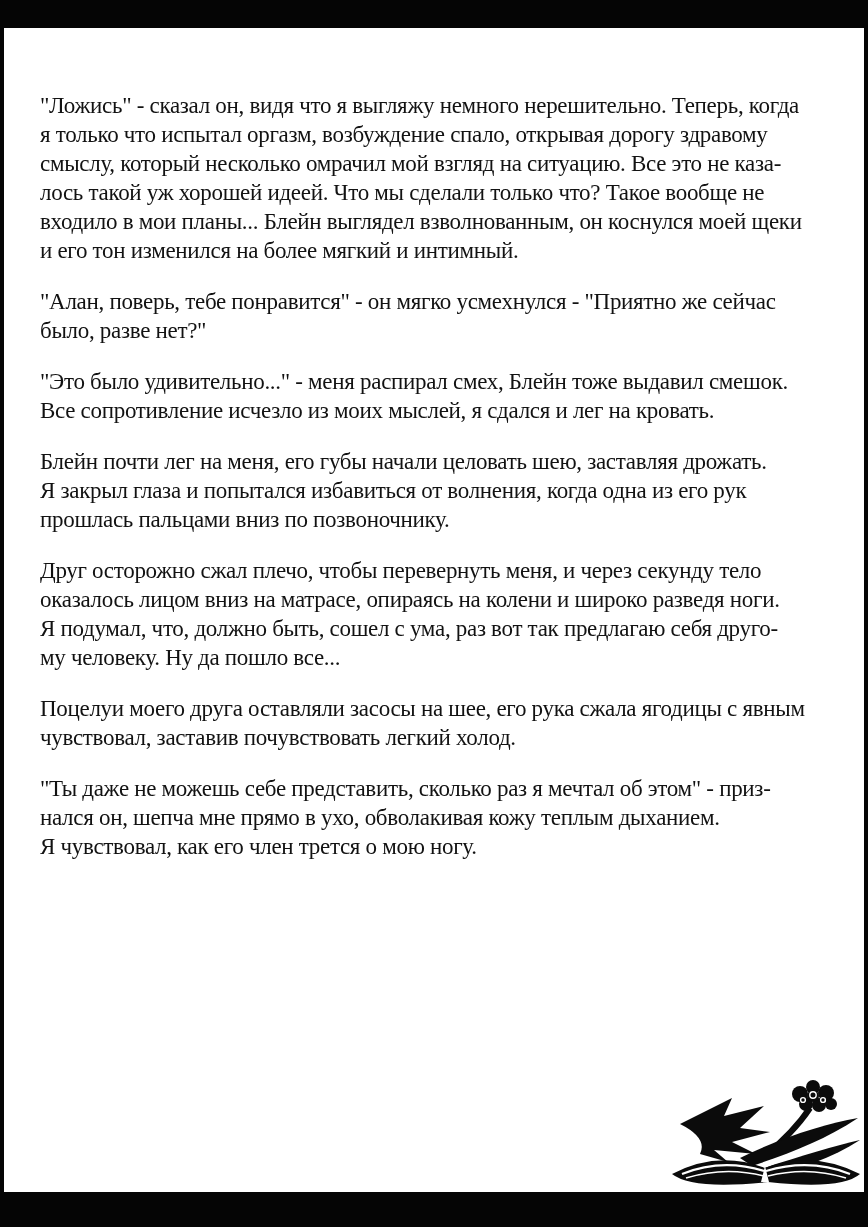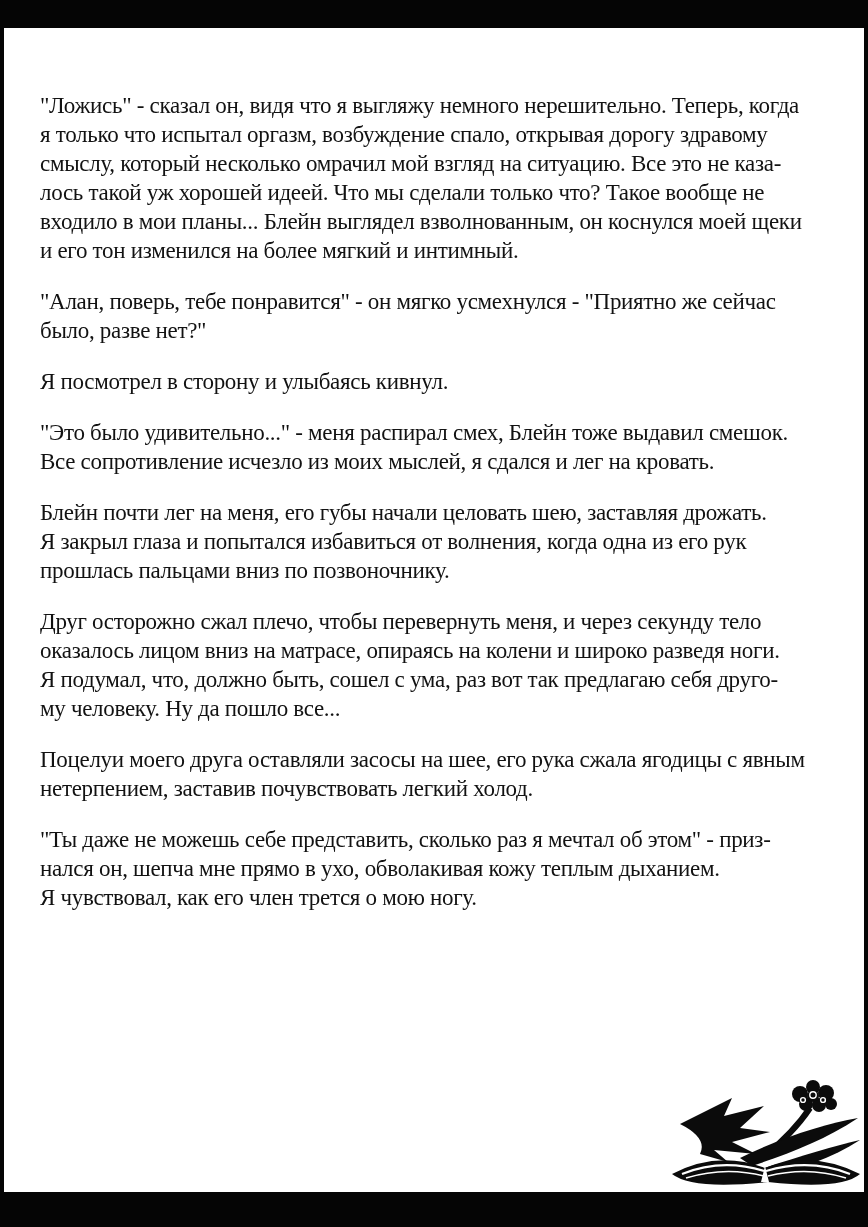--- a/index.html
+++ b/index.html
@@ -57,32 +57,31 @@
 
 <div class="text-content">
   <p class="paragraph">"Ложись" - сказал он, видя что я выгляжу немного нерешительно. Теперь, когда
 я только что испытал оргазм, возбуждение спало, открывая дорогу здравому
 смыслу, который несколько омрачил мой взгляд на ситуацию. Все это не каза-
 лось такой уж хорошей идеей. Что мы сделали только что? Такое вообще не
 входило в мои планы... Блейн выглядел взволнованным, он коснулся моей щеки
 и его тон изменился на более мягкий и интимный.</p>
   <p class="paragraph">"Алан, поверь, тебе понравится" - он мягко усмехнулся - "Приятно же сейчас
 было, разве нет?"</p>
-  <p class="paragraph">Я посмотрел в сторону и улыбаясь кивнул.</p>
   <p class="paragraph">"Это было удивительно..." - меня распирал смех, Блейн тоже выдавил смешок.
 Все сопротивление исчезло из моих мыслей, я сдался и лег на кровать.</p>
   <p class="paragraph">Блейн почти лег на меня, его губы начали целовать шею, заставляя дрожать.
 Я закрыл глаза и попытался избавиться от волнения, когда одна из его рук
 прошлась пальцами вниз по позвоночнику.</p>
   <p class="paragraph">Друг осторожно сжал плечо, чтобы перевернуть меня, и через секунду тело
 оказалось лицом вниз на матрасе, опираясь на колени и широко разведя ноги.
 Я подумал, что, должно быть, сошел с ума, раз вот так предлагаю себя друго-
 му человеку. Ну да пошло все...</p>
   <p class="paragraph">Поцелуи моего друга оставляли засосы на шее, его рука сжала ягодицы с явным
-нетерпением, заставив почувствовать легкий холод.</p>
+чувствовал, заставив почувствовать легкий холод.</p>
   <p class="paragraph">"Ты даже не можешь себе представить, сколько раз я мечтал об этом" - приз-
 нался он, шепча мне прямо в ухо, обволакивая кожу теплым дыханием.
 Я чувствовал, как его член трется о мою ногу.</p>
 </div>
 
 <div class="logo">
   <svg width="192" height="114" viewBox="0 0 192 114" xmlns="http://www.w3.org/2000/svg">
 
     <path fill="#0b0b0b" d="M10,46 L62,20 L54,38 L94,28 L70,50 L100,54 L62,64 L86,76 L44,72 L58,84 L30,76 Q38,60 10,46 Z"></path>
 

